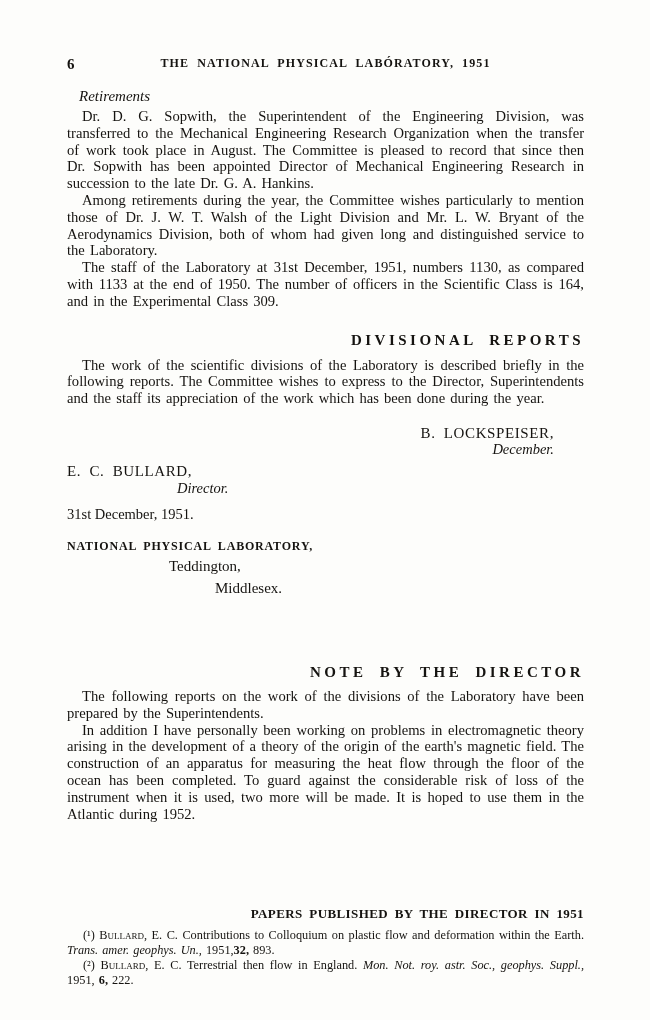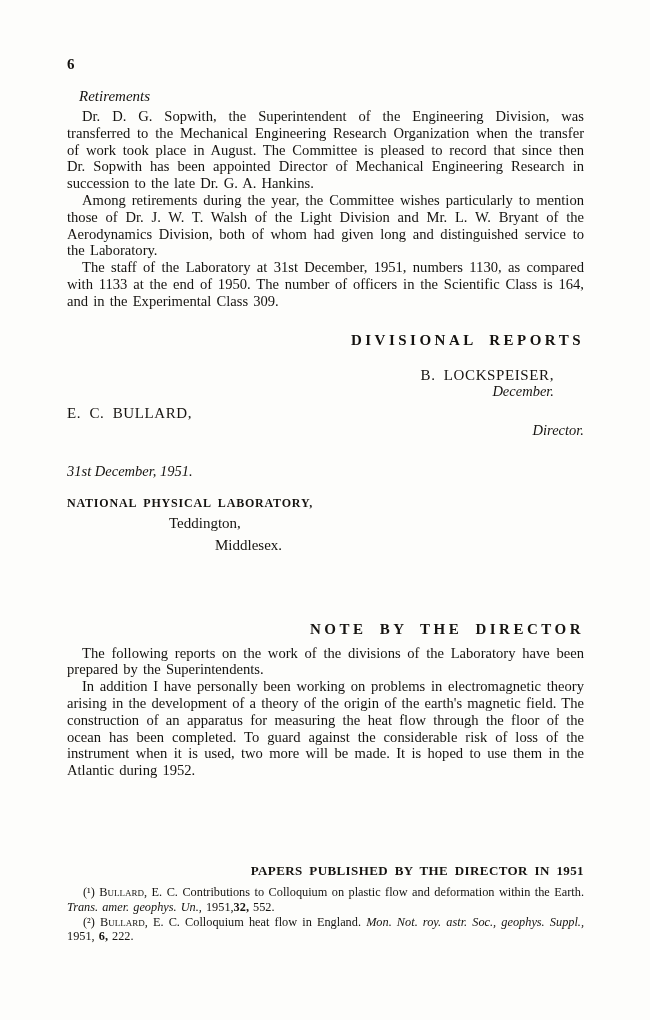--- a/index.html
+++ b/index.html
@@ -48,22 +48,22 @@
     letter-spacing: 3.5px;
     word-spacing: 6px;
     margin: 22px 0 8px 0;
   }
   
   .sig-chairman { text-align: right; padding-right: 30px; margin-top: 18px; }
   .sig-chairman .sig-name { font-size: 15px; letter-spacing: 0.6px; word-spacing: 4px; }
   .sig-chairman .sig-title { font-style: italic; font-size: 14.5px; line-height: 15px; }
   .sig-director { margin-top: 6px; }
   .sig-director .sig-name { font-size: 15px; letter-spacing: 0.6px; word-spacing: 4px; }
-  .sig-director .sig-title { font-style: italic; font-size: 14.5px; margin-left: 110px; line-height: 16px; text-align: right; }
-  .date-line { font-style: italic; font-size: 14.5px; margin-top: 25px; }
+  .sig-director .sig-title { font-style: italic; font-size: 14.5px; margin-left: 110px; line-height: 16px; }
+  .date-line { font-size: 14.5px; margin-top: 10px; }
   .address { margin-top: 16px; }
   .addr-line1 { font-size: 12px; font-weight: bold; letter-spacing: 0.8px; word-spacing: 3px; }
   .addr-line2 { font-size: 15px; margin-left: 102px; margin-top: 4px; }
   .addr-line3 { font-size: 15px; margin-left: 148px; margin-top: 5px; }
   
   .note-heading { margin-top: 67px; margin-bottom: 7px; }
   
   .papers-heading {
     text-align: right;
     font-size: 13px;
@@ -84,28 +84,30 @@
   .ref .journal { font-style: italic; margin-top: 40px; }
   .ref .volume { font-weight: bold; }
 </style>
 </head>
 <body>
 
 <div class="page">
 
   <div class="header">
     <span class="page-num">6</span>
+    <div class="header-title">THE NATIONAL PHYSICAL LABÓRATORY, 1951</div>
   </div>
 
   <div class="sec-italic-heading">Retirements</div>
   <p class="body-text">Dr. D. G. Sopwith, the Superintendent of the Engineering Division, was transferred to the Mechanical Engineering Research Organization when the transfer of work took place in August. The Committee is pleased to record that since then Dr. Sopwith has been appointed Director of Mechanical Engineering Research in succession to the late Dr. G. A. Hankins.</p>
   <p class="body-text">Among retirements during the year, the Committee wishes particularly to mention those of Dr. J. W. T. Walsh of the Light Division and Mr. L. W. Bryant of the Aerodynamics Division, both of whom had given long and distinguished service to the Laboratory.</p>
   <p class="body-text">The staff of the Laboratory at 31st December, 1951, numbers 1130, as compared with 1133 at the end of 1950. The number of officers in the Scientific Class is 164, and in the Experimental Class 309.</p>
 
   <div class="section-heading">DIVISIONAL REPORTS</div>
+  <p class="body-text">The work of the scientific divisions of the Laboratory is described briefly in the following reports. The Committee wishes to express to the Director, Superintendents and the staff its appreciation of the work which has been done during the year.</p>
 
   <div class="sig-chairman">
     <div class="sig-name">B. LOCKSPEISER,</div>
     <div class="sig-title">December.</div>
   </div>
 
   <div class="sig-director">
     <div class="sig-name">E. C. BULLARD,</div>
     <div class="sig-title">Director.</div>
   </div>
@@ -117,17 +119,17 @@
     <div class="addr-line2">Teddington,</div>
     <div class="addr-line3">Middlesex.</div>
   </div>
 
   <div class="section-heading note-heading">NOTE BY THE DIRECTOR</div>
   <p class="body-text">The following reports on the work of the divisions of the Laboratory have been prepared by the Superintendents.</p>
   <p class="body-text">In addition I have personally been working on problems in electromagnetic theory arising in the development of a theory of the origin of the earth's magnetic field. The construction of an apparatus for measuring the heat flow through the floor of the ocean has been completed. To guard against the considerable risk of loss of the instrument when it is used, two more will be made. It is hoped to use them in the Atlantic during 1952.</p>
 
   <div class="papers-heading">PAPERS PUBLISHED BY THE DIRECTOR IN 1951</div>
 
-  <p class="ref"><span class="marker">(¹) </span><span class="author">Bullard, E. C.</span><span> Contributions to Colloquium on plastic flow and deformation within the Earth. </span><span class="journal">Trans. amer. geophys. Un.,</span><span> 1951,</span><span class="volume">32,</span><span> 552.</span></p>
+  <p class="ref"><span class="marker">(¹) </span><span class="author">Bullard, E. C.</span><span> Contributions to Colloquium on plastic flow and deformation within the Earth. </span><span class="journal">Trans. amer. geophys. Un.,</span><span> 1951,</span><span class="volume">32,</span><span> 893.</span></p>
 
-  <p class="ref"><span class="marker">(²) </span><span class="author">Bullard, E. C.</span><span> Colloquium heat flow in England. </span><span class="journal">Mon. Not. roy. astr. Soc., geophys. Suppl.,</span><span> 1951, </span><span class="volume">6,</span><span> 222.</span></p>
+  <p class="ref"><span class="marker">(²) </span><span class="author">Bullard, E. C.</span><span> Terrestrial then flow in England. </span><span class="journal">Mon. Not. roy. astr. Soc., geophys. Suppl.,</span><span> 1951, </span><span class="volume">6,</span><span> 222.</span></p>
 
 </div>
 
 </body></html>

